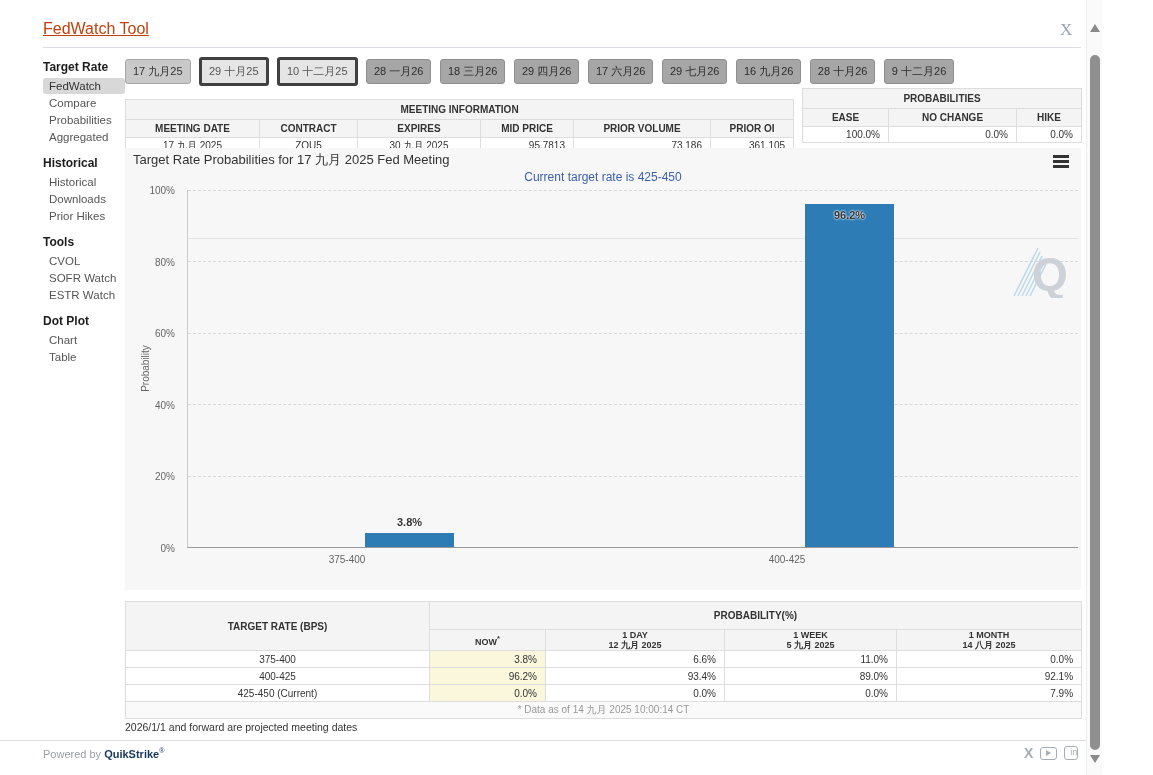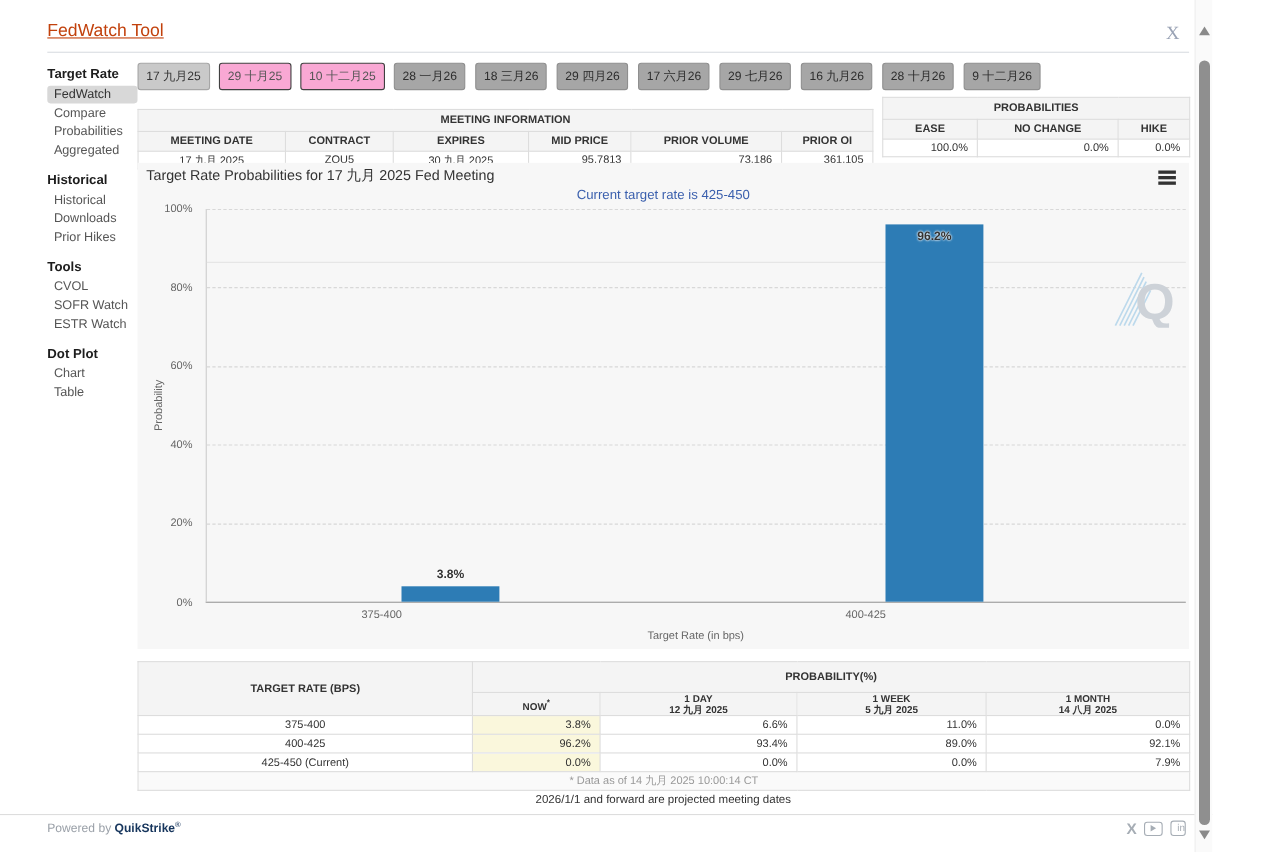--- a/index.html
+++ b/index.html
@@ -16,21 +16,21 @@
   .sidebar { position:absolute; left:43px; top:60px; width:82px; }
   .sb-section { margin-bottom:11px; }
   .sb-title { font-size:12px; font-weight:bold; color:#1d1d1d; margin-bottom:4px; }
   .sb-item { font-size:11.5px; color:#555; padding:2px 6px; margin:1px 0; border-radius:3px; cursor:pointer; white-space:nowrap; }
   .sb-item.selected { background:#d8d8d8; color:#333; }
 
   
   .tabs { position:absolute; left:125px; top:57px; white-space:nowrap; }
   .tab { display:inline-block; padding:4px 7px; font-size:11px; border-radius:3px; margin-right:4px; cursor:pointer; }
   .tab.selected { background:#c9c9c9; border:1px solid #a6a6a6; color:#333; }
-  .tab.light    { background:#f9a8d4;   border:1px solid #404040; color:#555; }
+  .tab.light    { background:#e5e5e5;   border:3px solid #404040; color:#555; }
   .tab.dark     { background:#a6a6a6; border:1px solid #8f8f8f; color:#2d2d2d; }
 
   
   table { border-collapse:collapse; table-layout:fixed; }
   .gridtbl { border:1px solid #ddd; background:#fff; }
   .gridtbl th, .gridtbl td { border:1px solid #ddd; font-size:10px; color:#333; overflow:hidden; }
   .gridtbl th { background:#f4f4f4; font-size:10px; font-weight:bold; text-align:center; }
   .ttl-row th { height:20px; }
   .hdr-row th { height:18px; }
   .gridtbl td { height:16px; padding:0 8px; }
@@ -60,21 +60,21 @@
   .watermark { position:absolute; right:10px; top:48px; width:56px; height:60px; }
 
   
   .prob-tbl { position:absolute; left:125px; top:601px; width:956px; }
   .prob-tbl th.group { height:28px; }
   .prob-tbl th.sub { height:21px; font-size:9px; line-height:10px; }
   .prob-tbl td { height:17px; }
   .prob-tbl td.now { background:#faf7dc; }
   .prob-tbl td.foot { background:#fafafa; text-align:center; color:#999; font-size:10px; }
 
-  .proj-note { position:absolute; left:125px; top:721px; width:956px; text-align:center; font-size:10.5px; color:#333; }
+  .proj-note { position:absolute; left:125px; top:721px; width:956px; text-align:left; font-size:10.5px; color:#333; }
 
   
   .foot-divider { position:absolute; left:0; top:740px; width:1102px; height:1px; background:#ddd; }
   .powered { position:absolute; left:43px; top:747px; font-size:11px; color:#9aa0a8; }
   .powered .brand { color:#17365d; font-weight:bold; cursor:pointer; }
   .powered sup { font-size:7px; color:#17365d; }
   .social { position:absolute; left:1024px; top:745px; display:flex; align-items:center; gap:7px; }
   .ic-x { font-size:14px; font-weight:bold; color:#a6adb5; cursor:pointer; }
   .ic-yt { width:17px; height:13px; border:1.5px solid #a6adb5; border-radius:3px; position:relative; cursor:pointer; }
   .ic-yt::after { content:""; position:absolute; left:5px; top:2.5px; border-left:5px solid #a6adb5; border-top:3px solid transparent; border-bottom:3px solid transparent; }
@@ -239,21 +239,20 @@
               <line x1="14" y1="58" x2="32" y2="22"></line>
             <line x1="18" y1="58" x2="34" y2="26"></line>
           </g>
           <text x="20" y="52" font-size="46" font-weight="bold" fill="#cdd2d8" font-family="Liberation Sans, sans-serif">Q</text>
         </svg>
       </div>
     </div>
 
     <div class="xlab" style="left:162px">375-400</div>
     <div class="xlab" style="left:602px">400-425</div>
-    <div class="xaxis-title">Target Rate (in bps)</div>
   </div>
 
   <table class="gridtbl prob-tbl">
     <colgroup>
         <col style="width:304px">
         <col style="width:116px">
         <col style="width:179px">
         <col style="width:172px">
         <col style="width:185px">
       </colgroup>

